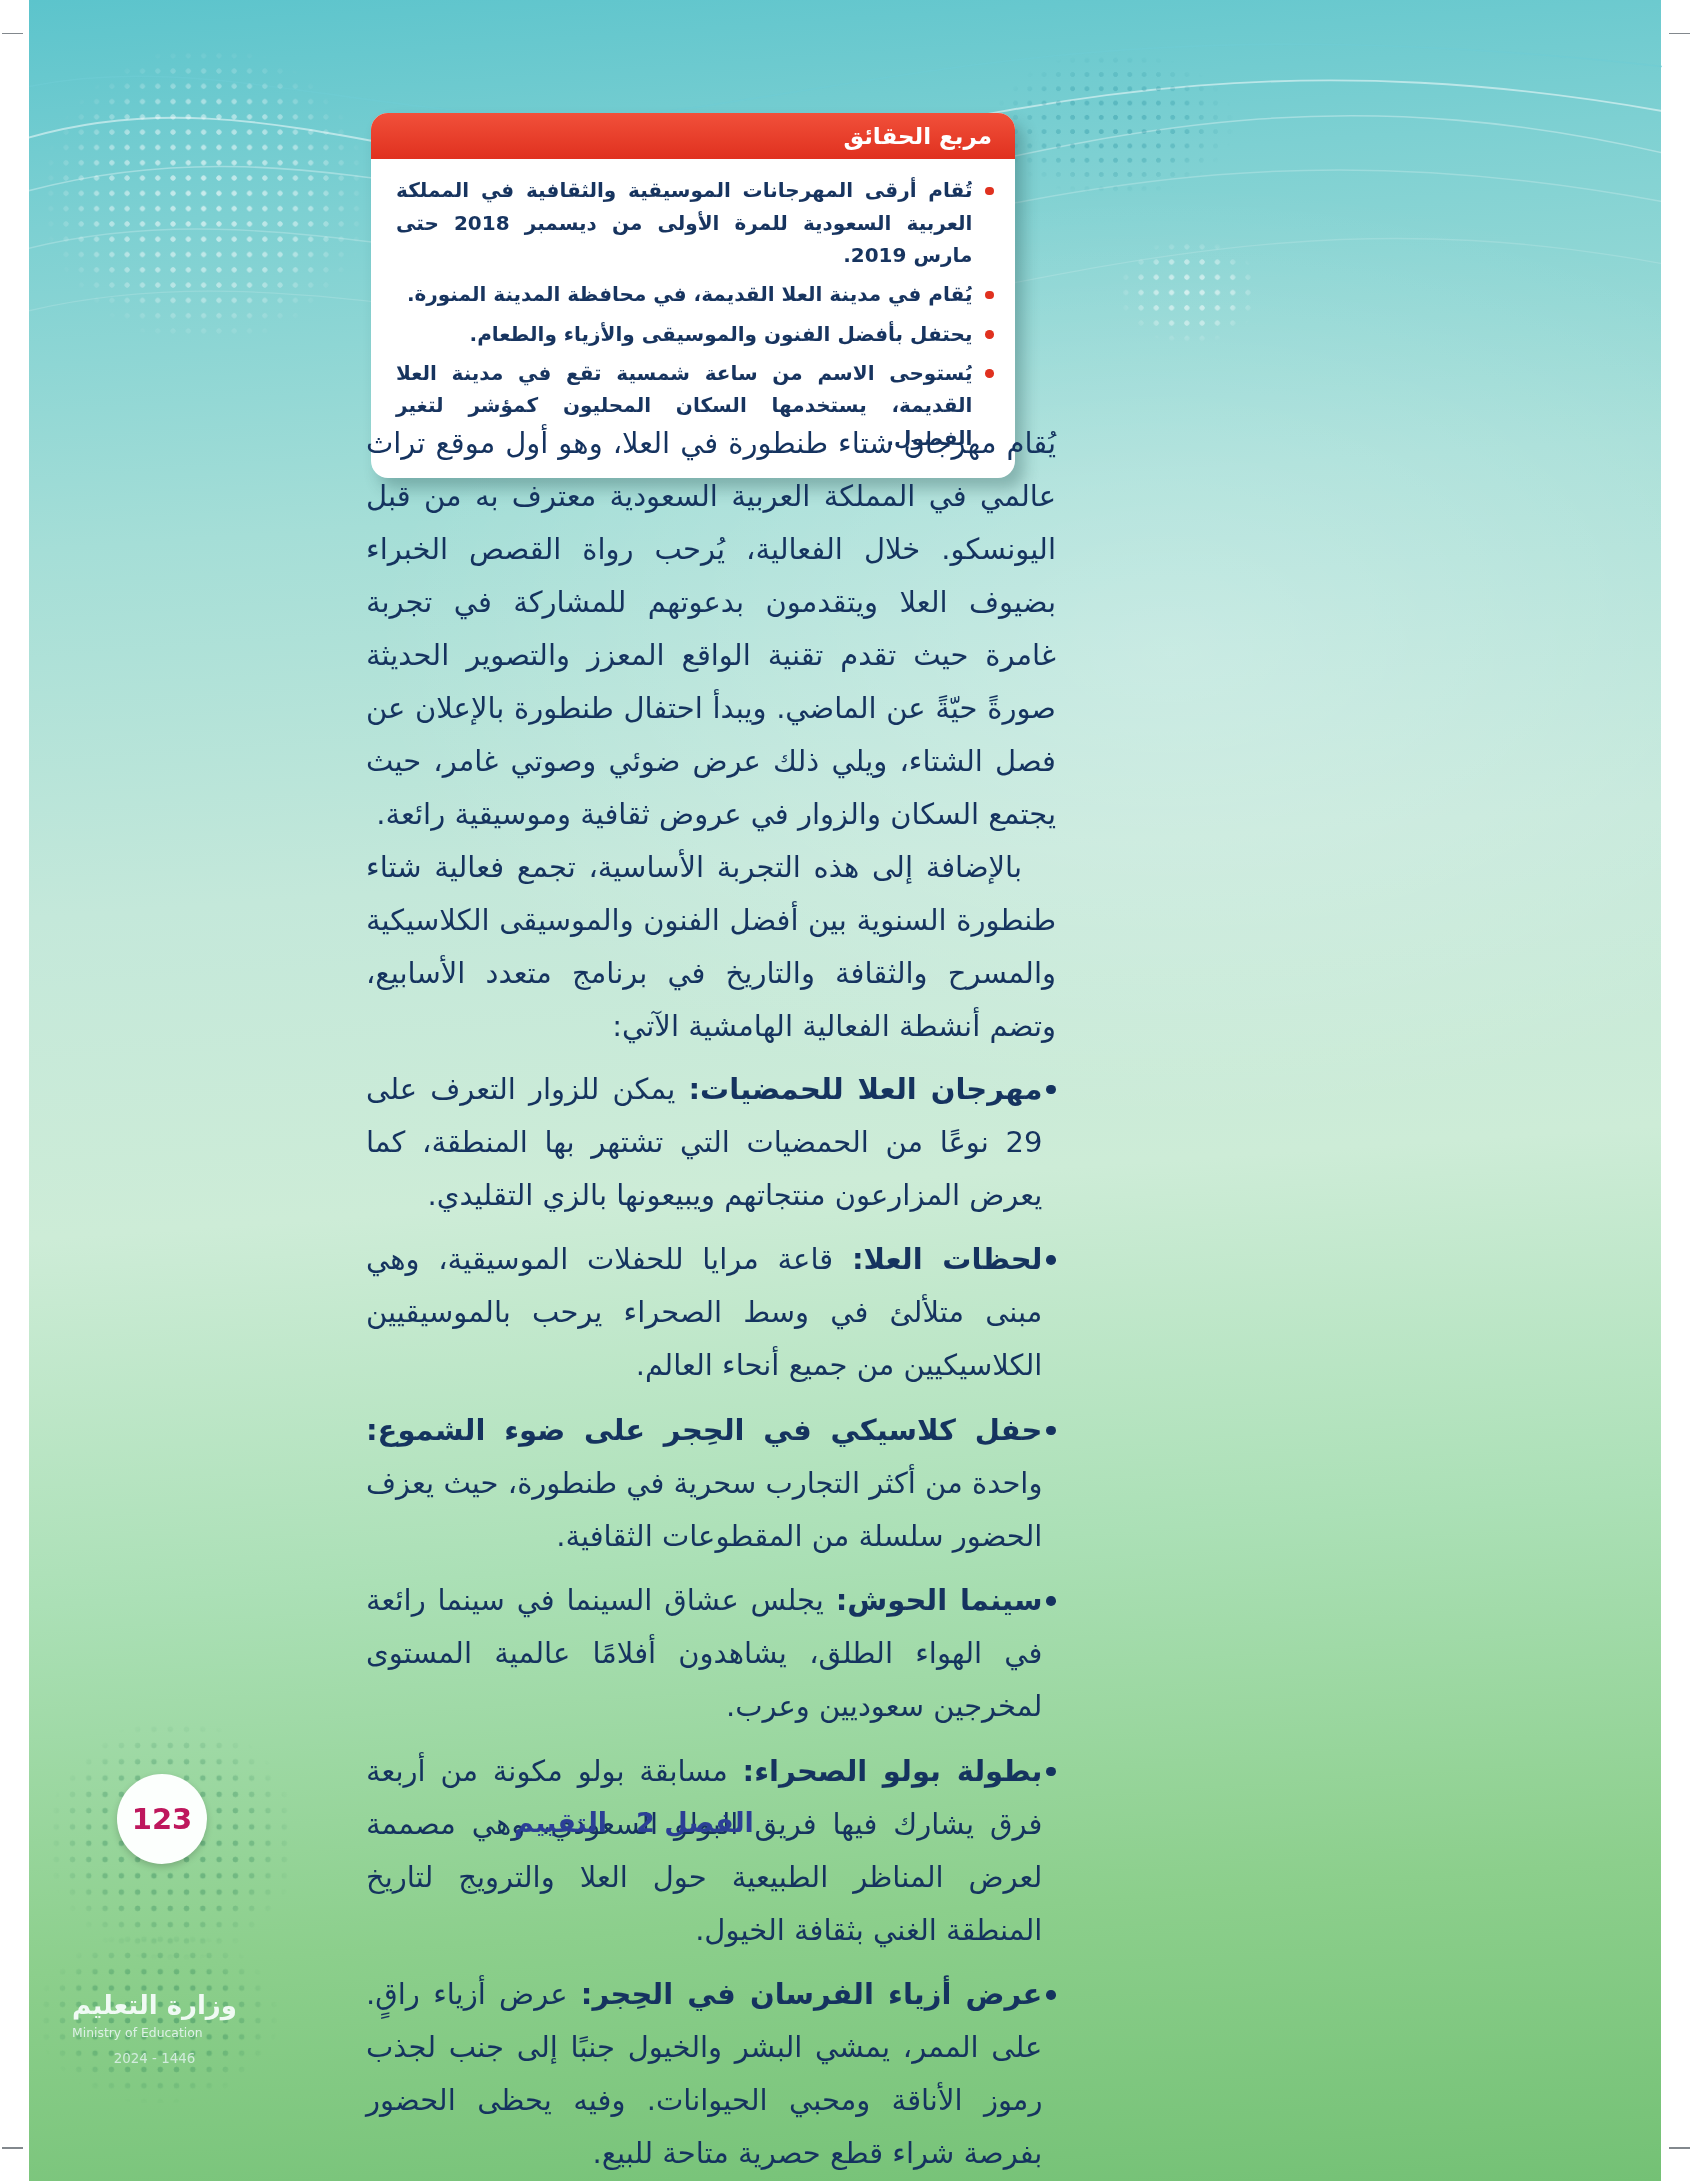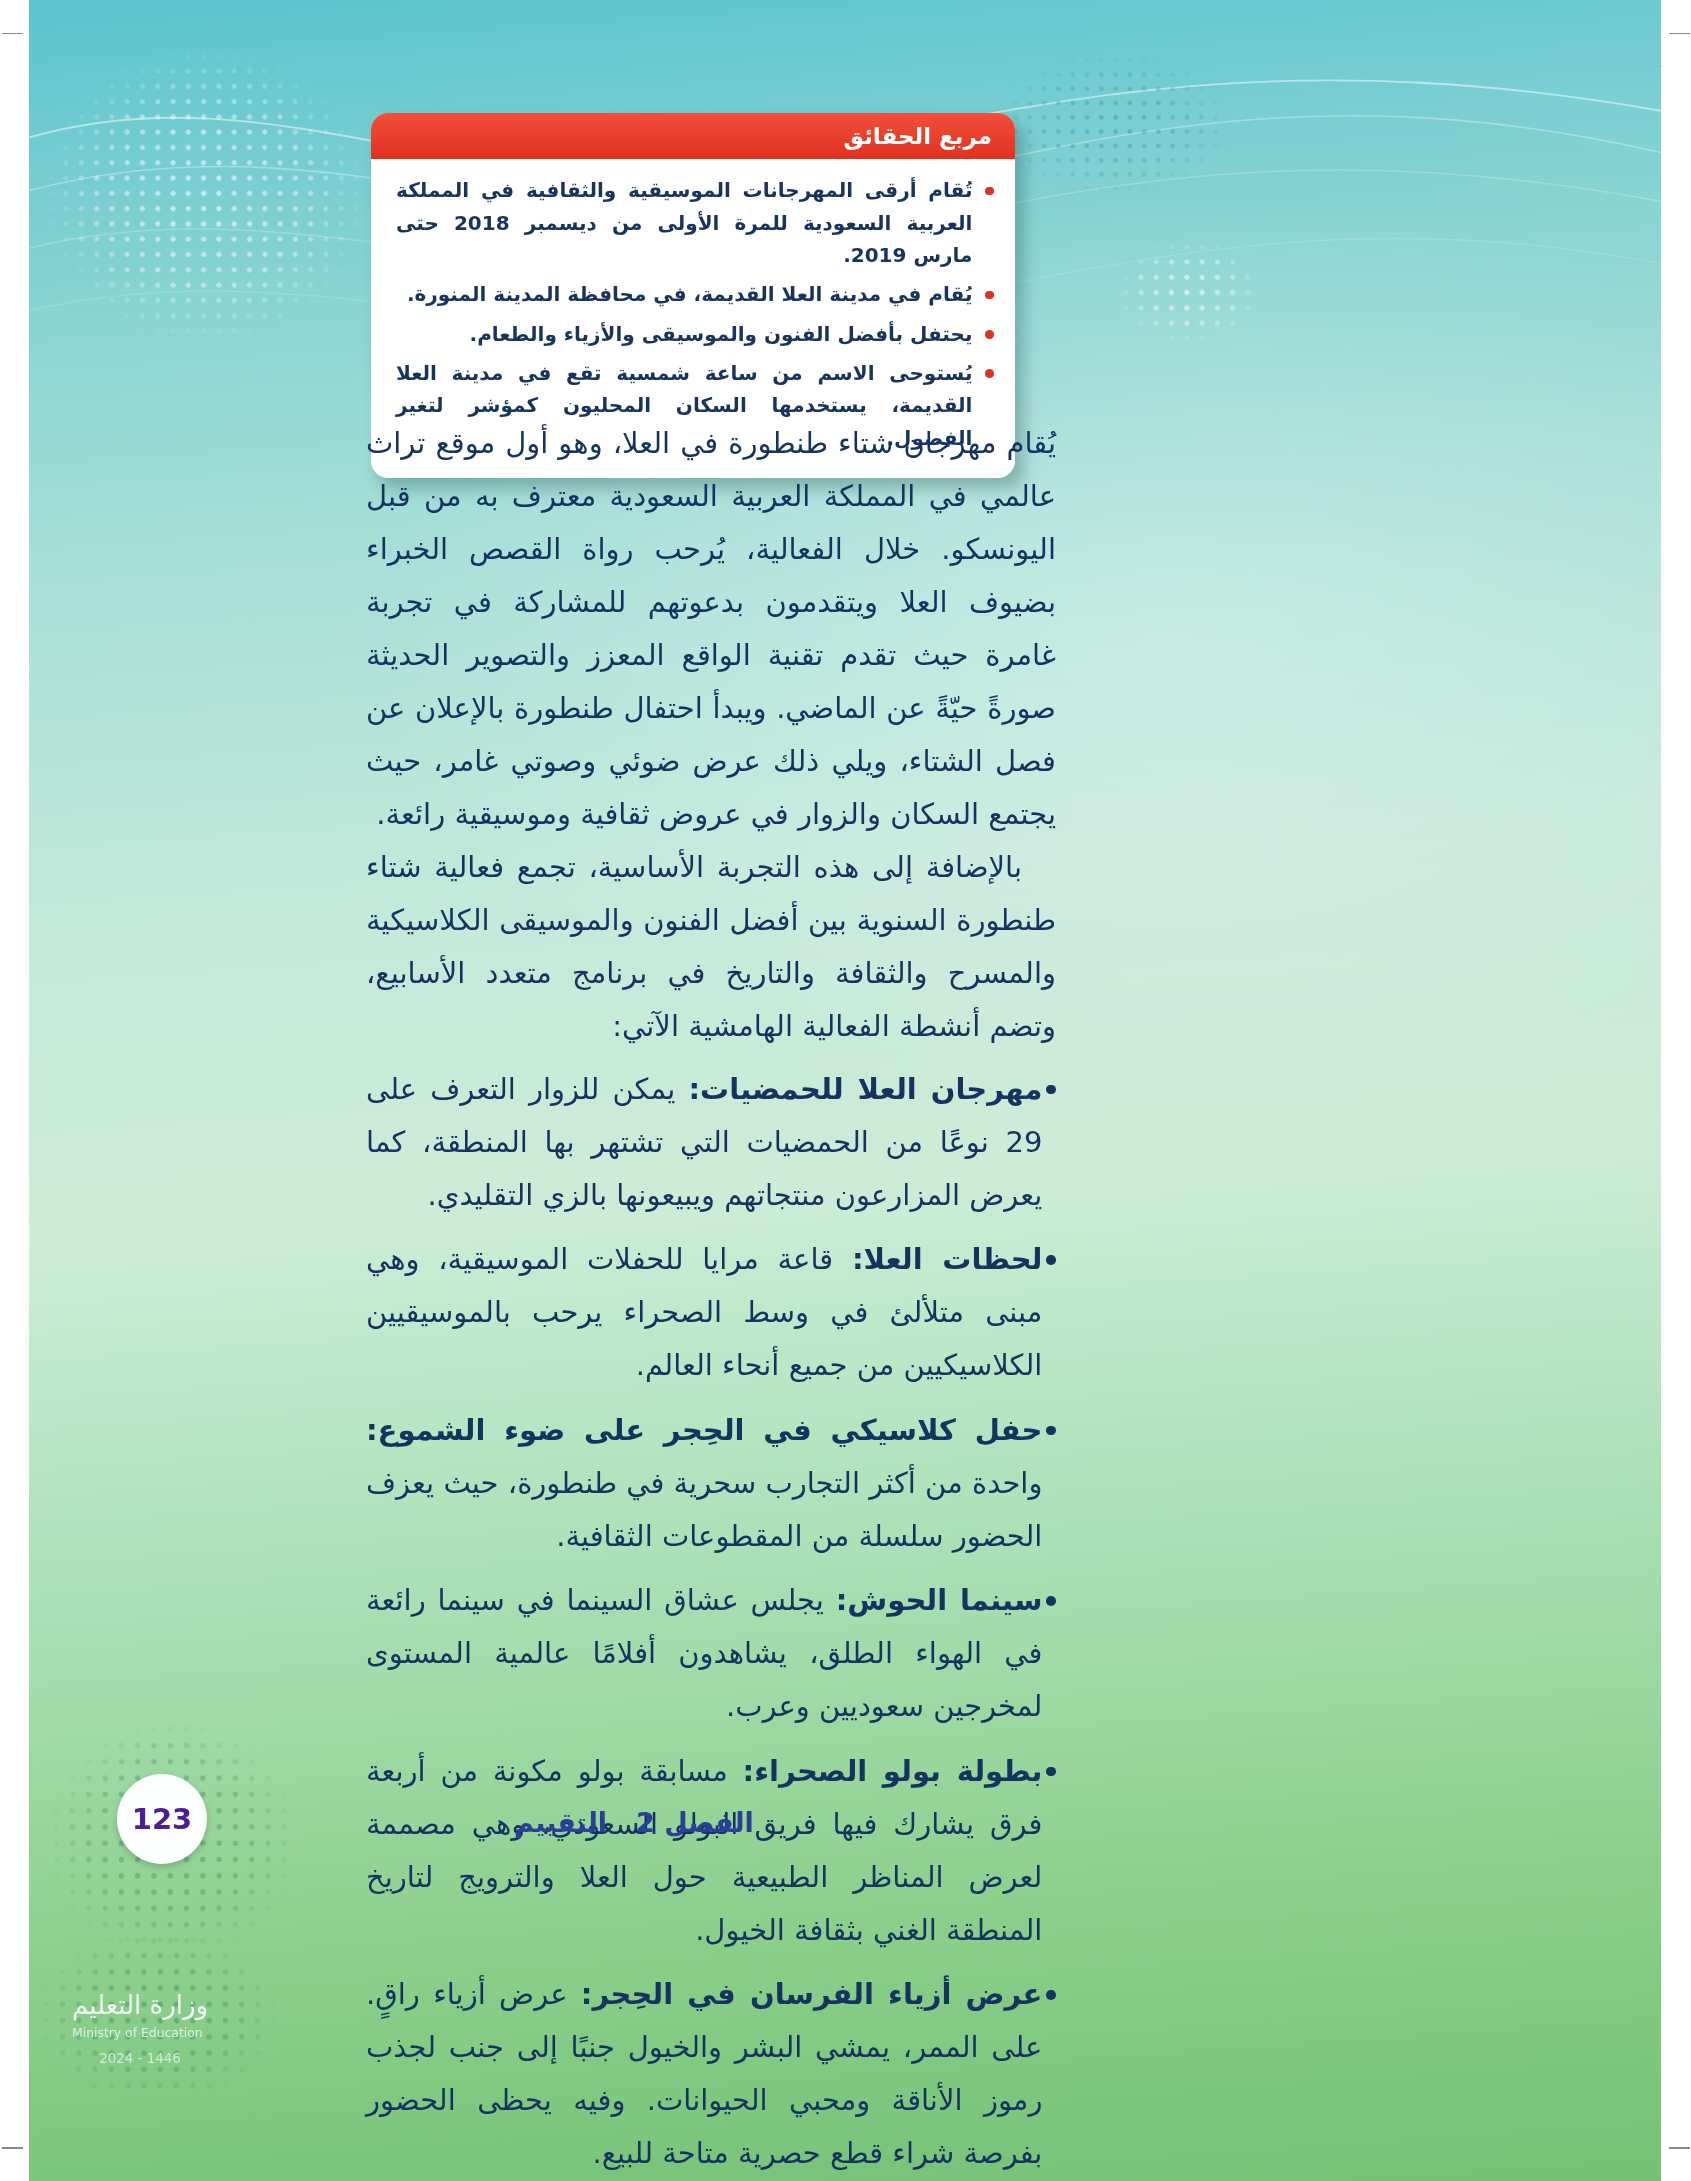--- a/index.html
+++ b/index.html
@@ -102,24 +102,24 @@
     direction:rtl; display:flex; gap:29px;
     color:#2b3f96; font-weight:bold; font-size:27px;
   }
 
   .pagenum-badge {
     position:absolute; left:117px; top:1774px; width:90px; height:90px;
     background:#fcfffd; border-radius:50%;
     display:flex; align-items:center; justify-content:center;
     box-shadow:0 2.9px 7.6px rgba(0,0,0,0.18);
   }
-  .pagenum { color:#4c1d95; font-weight:bold; font-size:29px; }
+  .pagenum { color:#be185d; font-weight:bold; font-size:29px; }
 
   .ministry { position:absolute; left:72px; top:1990px; direction:rtl; text-align:right; }
-  .ministry-ar { color:#f0faf4; font-size:26px; font-weight:normal; letter-spacing:1px; }
+  .ministry-ar { color:#f0faf4; font-size:26px; font-weight:bold; letter-spacing:1px; }
   .ministry-en { color:#ddf1e6; font-size:12.4px; direction:ltr; text-align:left; margin-top:4.8px; }
   .ministry-yr { color:#d2ecdd; font-size:13.4px; direction:ltr; text-align:center; margin-top:11px; }
 </style>
 </head>
 <body>
 
 <div class="page">
 
   <div class="bg"></div>
   <div class="bg-sheen"></div>

